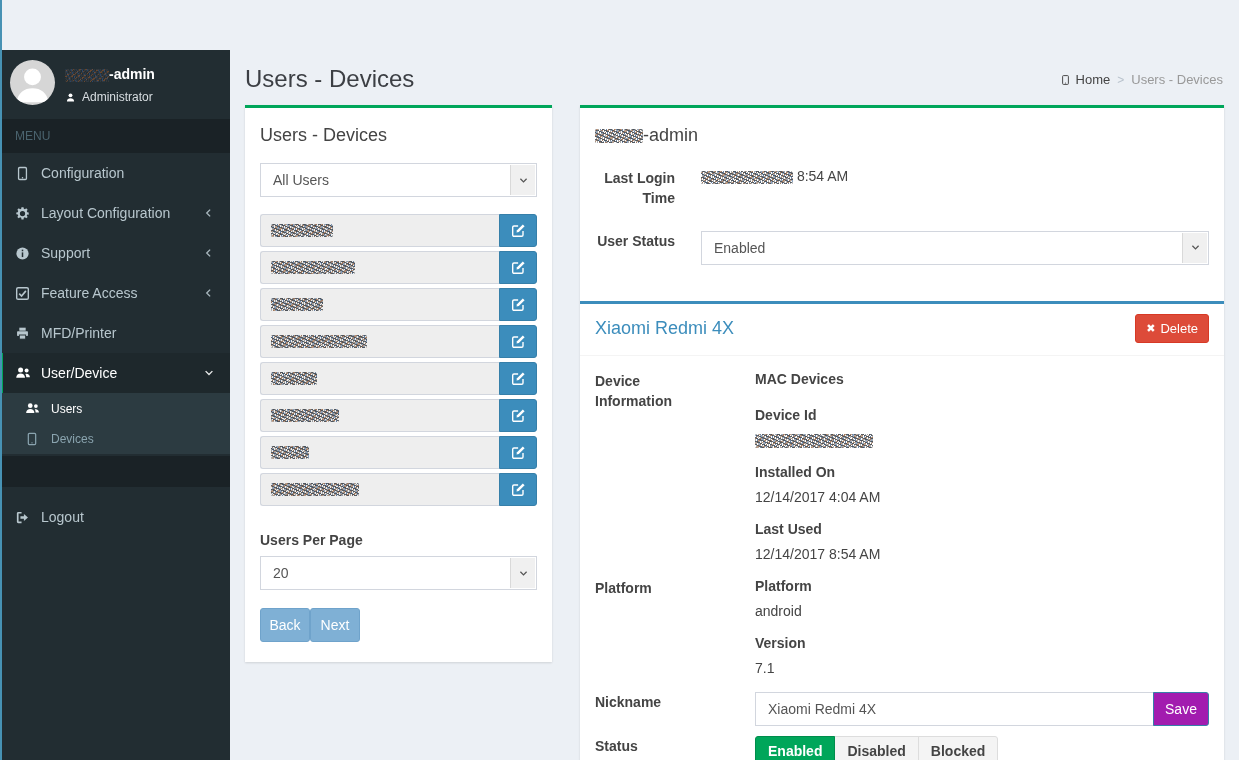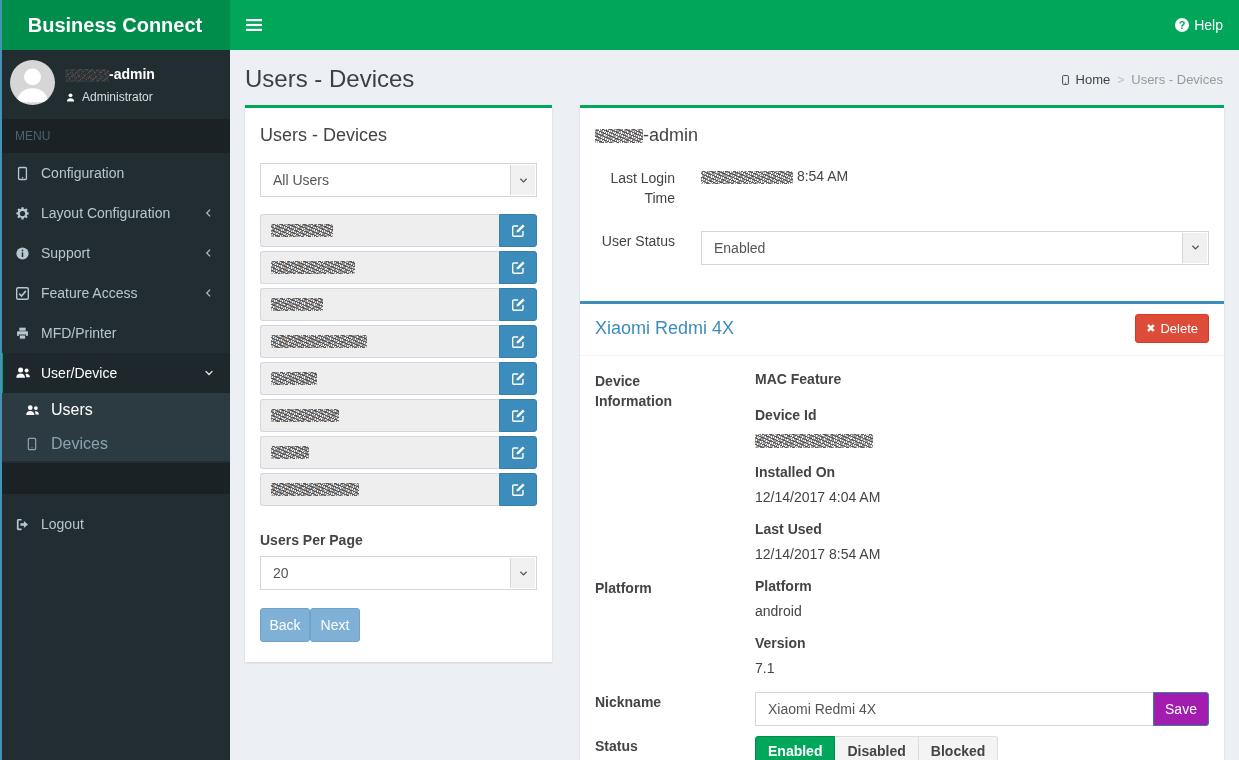--- a/index.html
+++ b/index.html
@@ -34,21 +34,21 @@
   .user-role { color: #d8dee2; font-size: 12px; margin-top: 8px; display: flex; align-items: center; gap: 6px; }
   .menu-hdr { background: #1a2226; color: #4b646f; font-size: 12px; padding: 10px 15px 10px 15px; }
   .smenu { list-style: none; }
   .smenu > li { position: relative; }
   .smenu > li > a { display: flex; align-items: center; padding: 12px 15px 12px 12px; color: #b8c7ce; cursor: pointer;
                     border-left: 3px solid transparent; text-decoration: none; font-size: 14px; }
   .smenu > li.active > a { background: #1e282c; color: #fff; border-left-color: #00a65a; text-align: center; }
   .smenu .mi { width: 26px; display: inline-flex; justify-content: flex-start; align-items: center; flex-shrink: 0; }
   .smenu .chev { margin-left: auto; display: inline-flex; opacity: 0.9; }
   .treeview-menu { list-style: none; background: #2c3b41; }
-  .treeview-menu > li > a { display: flex; align-items: center; padding: 8px 15px 8px 25px; color: #8aa4af; cursor: pointer; font-size: 16px; text-decoration: none; }
+  .treeview-menu > li > a { display: flex; align-items: center; padding: 8px 15px 8px 25px; color: #8aa4af; cursor: pointer; font-size: 12px; text-decoration: none; }
   .treeview-menu > li.active > a { color: #fff; }
   .dark-gap { background: #1a2226; height: 31px; margin-top: 2px; }
   .logout-li a { margin-top: 10px; }
 
   
   .content-wrap { position: absolute; left: 230px; top: 50px; right: 0; bottom: 0; overflow: hidden; }
   .content-header { position: relative; padding: 15px 15px 12px 15px; }
   .page-title { font-size: 24px; font-weight: normal; color: #3c3f44; }
   .breadcrumb { position: absolute; right: 16px; top: 22px; font-size: 13px; color: #999; display: flex; align-items: center; gap: 7px; }
   .breadcrumb .bc-home { color: #444; display: flex; align-items: center; gap: 5px; cursor: pointer; }
@@ -84,21 +84,21 @@
 
   .per-page-label { font-weight: bold; margin-top: 26px; color: #444; }
   .pager { margin-top: 18px; display: flex; }
   .btn-pager { width: 50px; height: 34px; background: #7fb0d5; border: 1px solid #6fa3cb; color: #fff; border-radius: 3px; }
 
   
   .right-box { flex: 1; min-height: 720px; padding: 0; }
   .admin-sec { padding: 13px 15px 6px 15px; }
   .admin-title { font-size: 18px; color: #444; font-weight: normal; margin: 4px 0 22px 0; }
   .form-row { display: grid; grid-template-columns: 80px 1fr; column-gap: 26px; margin-bottom: 22px; align-items: start; }
-  .form-label { font-weight: normal; text-align: right; color: #444; line-height: 1.45; }
+  .form-label { font-weight: bold; text-align: right; color: #444; line-height: 1.45; }
   .form-value { color: #444; }
 
   .device-sec { border-top: 3px solid #3c8dbc; margin-top: 8px; }
   .device-hdr { display: flex; align-items: center; padding: 10px 15px 12px 15px; border-bottom: 1px solid #f4f4f4; }
   .device-title { color: #3c8dbc; font-size: 18px; font-weight: normal; }
   .btn-delete { margin-left: auto; background: #dd4b39; border: 1px solid #d73925; color: #fff; border-radius: 3px;
                 padding: 6px 10px; font-size: 13px; display: flex; align-items: center; gap: 5px; }
   .device-body { padding: 15px 15px 10px 15px; }
   .dev-row { display: grid; grid-template-columns: 120px 1fr; column-gap: 40px; align-items: start; }
   .dev-label { font-weight: bold; color: #444; line-height: 1.45; }
@@ -195,34 +195,20 @@
     <symbol id="i-avatar" viewBox="0 0 16 16">
       <circle cx="8" cy="6" r="3" fill="#ffffff"></circle>
       <path d="M2.4 15c.3-3.4 2.7-5 5.6-5s5.3 1.6 5.6 5z" fill="#ffffff"></path>
     </symbol>
   </defs>
 </svg>
 
 <div id="app">
   <div class="edge-strip"></div>
 
-  <header class="main-header">
-    <div class="logo">Business Connect</div>
-    <div class="navbar">
-      <div class="hamburger">
-        <svg class="ic" width="18" height="14" style="color:#fff">
-            <use href="#i-hamburger"></use>
-          </svg>
-      </div>
-      <div class="navbar-right">
-        <span class="q-circle">?</span>
-        <span>Help</span>
-      </div>
-    </div>
-  </header>
 
   <aside class="sidebar">
     <div class="user-panel">
       <div class="avatar">
         <svg class="ic" width="45" height="45" viewBox="0 0 16 16">
             <use href="#i-avatar"></use>
           </svg>
       </div>
       <div class="user-info">
         <div class="user-name">
@@ -521,21 +507,21 @@
               <span style="font-size:11px">✖</span>
               <span>Delete</span>
             </button>
           </div>
 
           <div class="device-body">
             <div class="dev-row">
               <div class="dev-label">Device Information</div>
               <div>
                 <div class="fgroup mac-gap">
-                  <div class="flabel">MAC Feature</div>
+                  <div class="flabel">MAC Devices</div>
                 </div>
                 <div class="fgroup">
                   <div class="flabel">Device Id</div>
                   <div class="fval"><span class="scrib tall" style="width: 118px;"></span></div>
                 </div>
                 <div class="fgroup">
                   <div class="flabel">Installed On</div>
                   <div class="fval">12/14/2017 4:04 AM</div>
                 </div>
                 <div class="fgroup">

